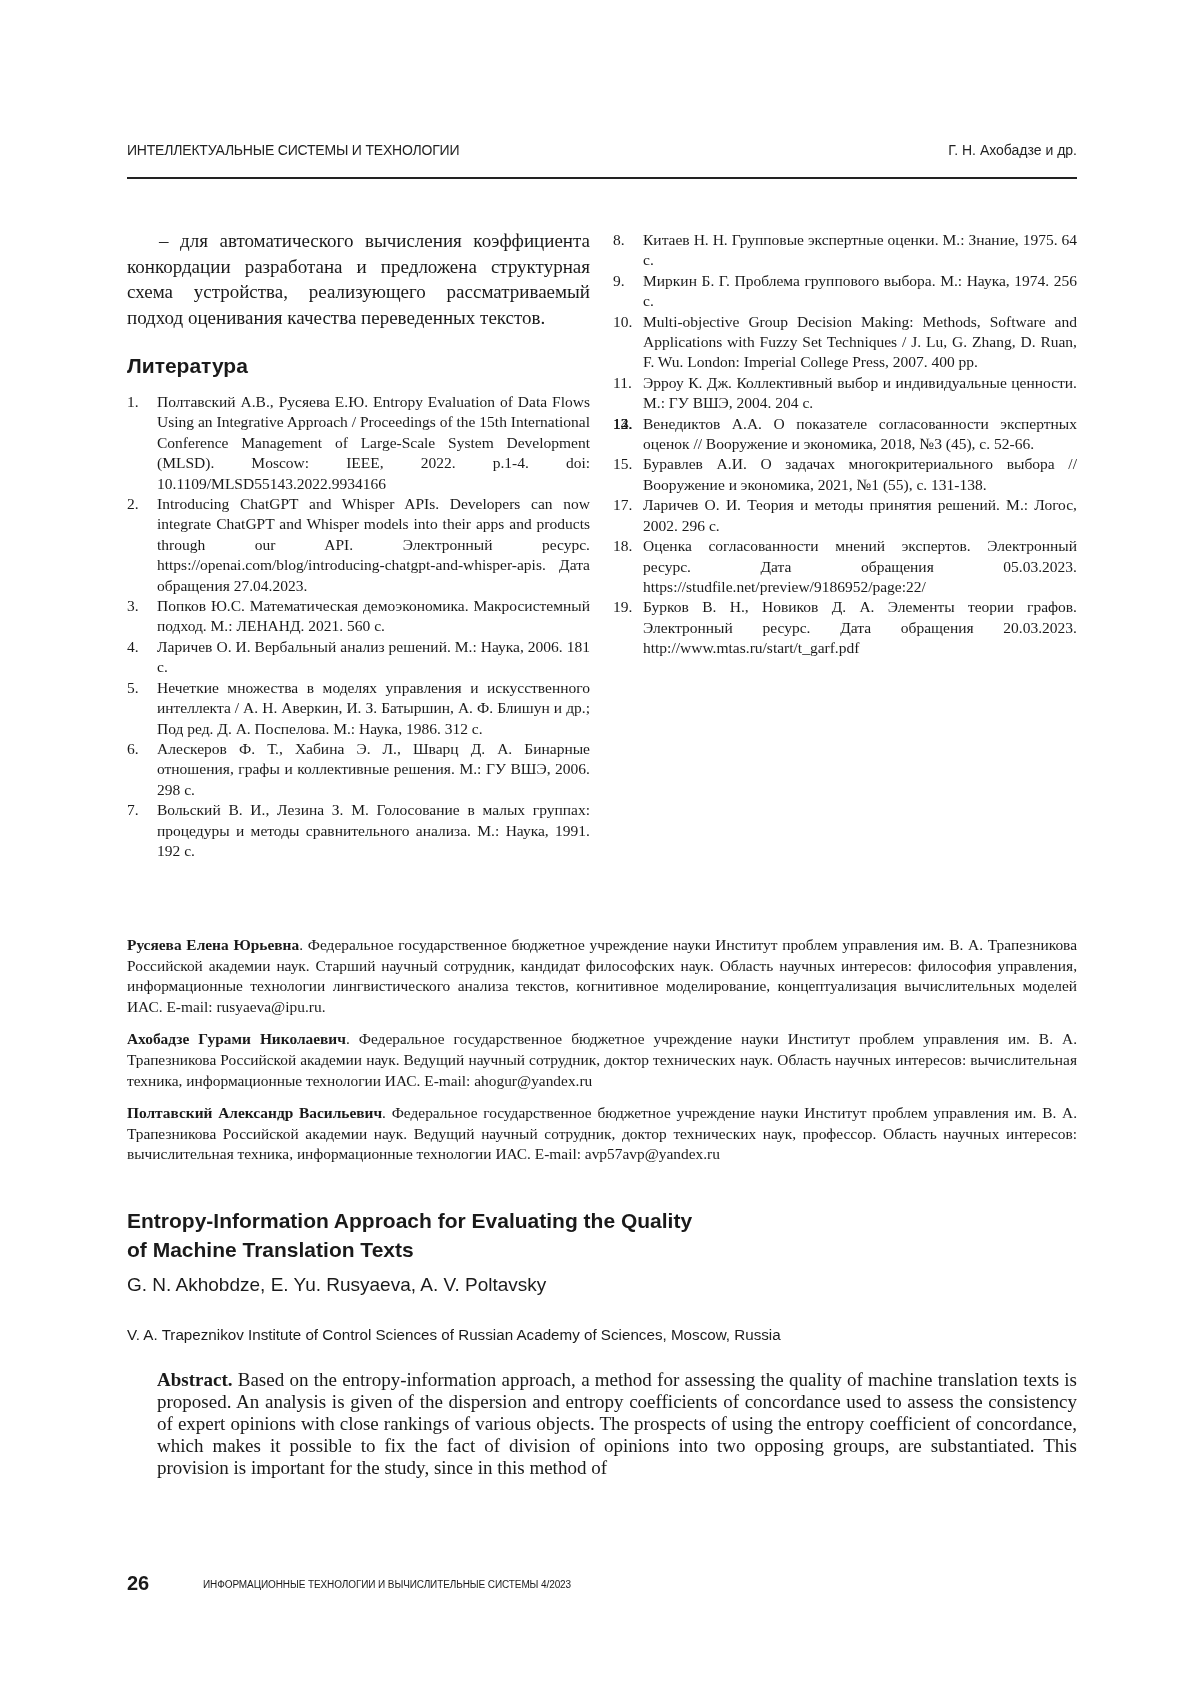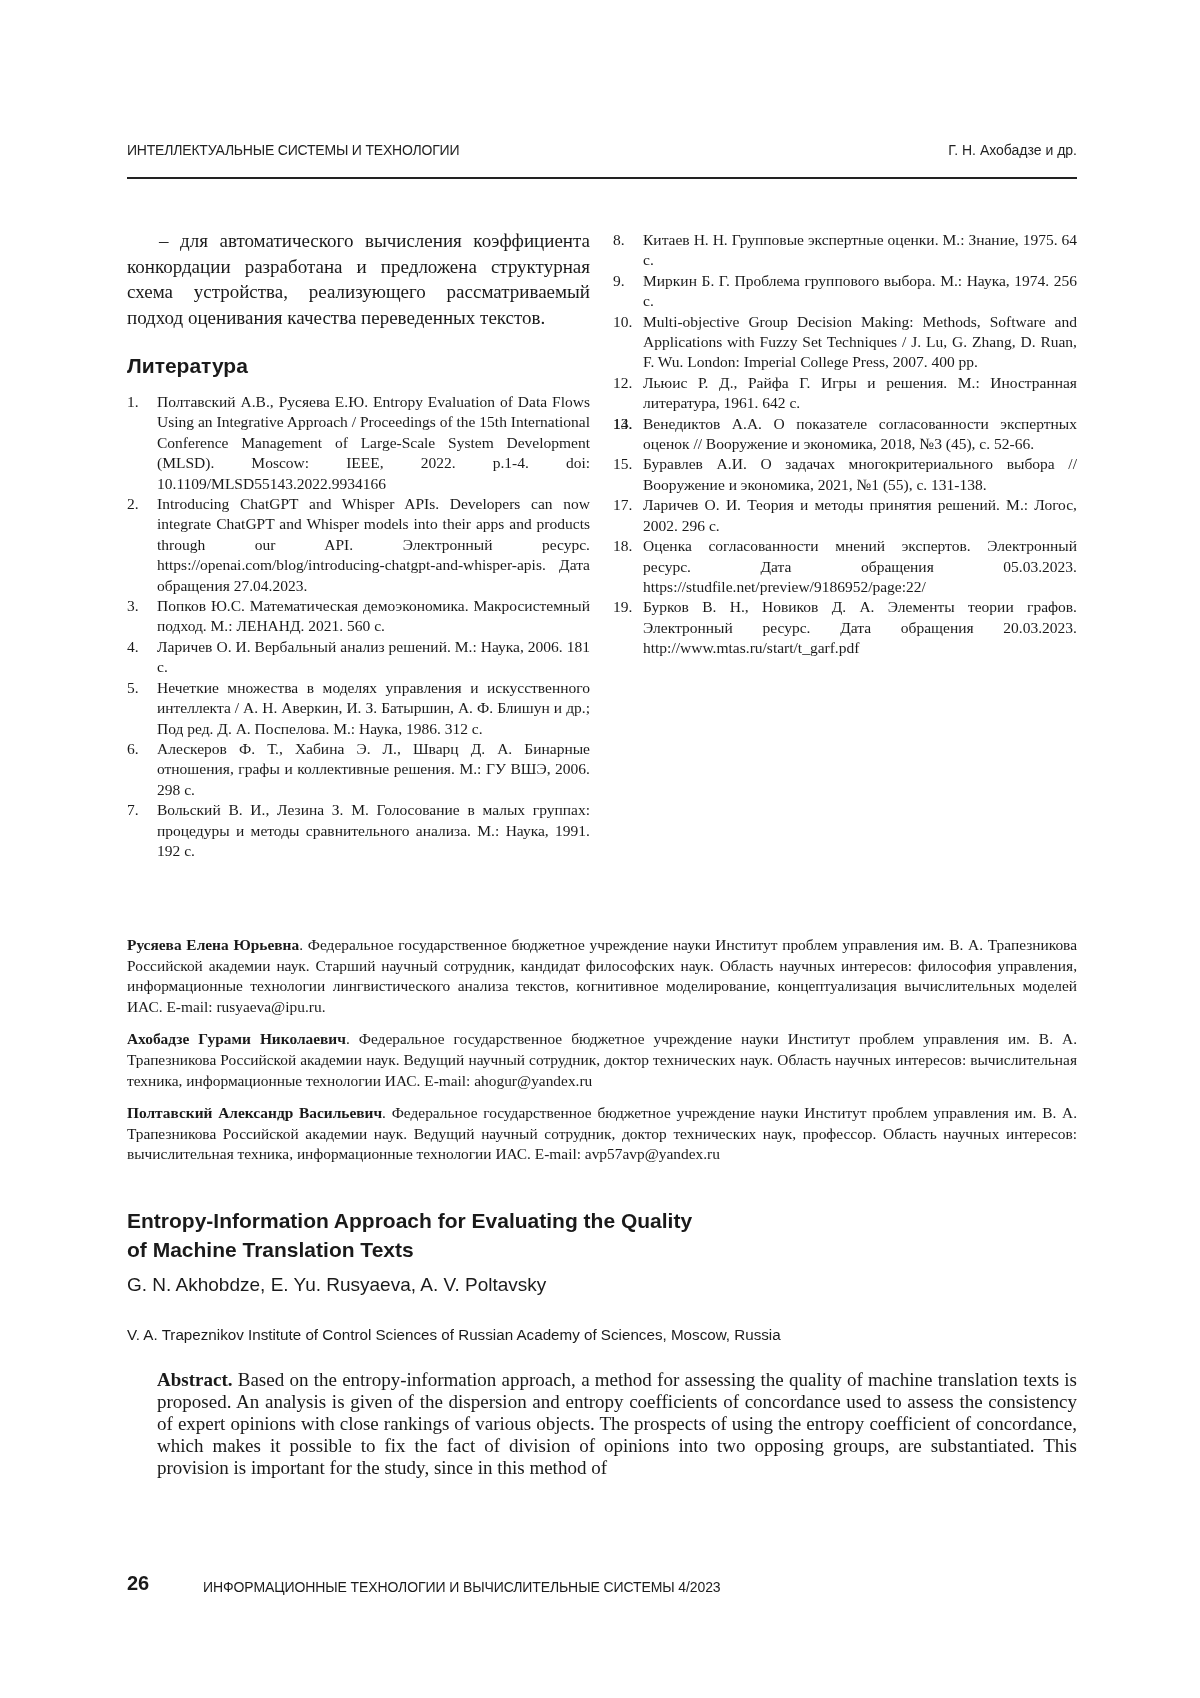--- a/index.html
+++ b/index.html
@@ -34,21 +34,21 @@
     font-family: "Liberation Sans", sans-serif; font-weight: bold; font-size: 21px; line-height: 29px; }
   .en-authors { position: absolute; left: 127px; top: 1264px; font-family: "Liberation Sans", sans-serif; font-size: 19px; }
   .en-affil { position: absolute; left: 127px; top: 1316px; font-family: "Liberation Sans", sans-serif; font-size: 15.2px; }
 
   .abstract { position: absolute; left: 157px; top: 1359px; width: 920px;
     font-family: "Liberation Serif", serif; font-size: 19px; line-height: 22px; text-align: justify; margin: 0; }
   .abstract b { font-weight: bold; }
 
   .footer { position: absolute; left: 127px; top: 1562px; width: 900px; height: 30px; }
   .page-num { position: absolute; left: 0; top: 0; font-family: "Liberation Sans", sans-serif; font-weight: bold; font-size: 20px; }
-  .journal { position: absolute; left: 76px; top: 7px; font-family: "Liberation Sans", sans-serif; font-size: 14px; letter-spacing: -0.1px; }
+  .journal { position: absolute; left: 76px; top: 7px; font-family: "Liberation Sans", sans-serif; font-size: 10px; letter-spacing: -0.1px; }
 </style>
 </head>
 <body>
 
 <div class="page">
 
   <div class="running-head">
     <span class="left">ИНТЕЛЛЕКТУАЛЬНЫЕ СИСТЕМЫ И ТЕХНОЛОГИИ</span>
     <span class="right">Г. Н. Ахобадзе и др.</span>
   </div>
@@ -66,21 +66,22 @@
         <li class="ref-item"><span class="ref-num">6.</span><span>Алескеров Ф. Т., Хабина Э. Л., Шварц Д. А. Бинарные отношения, графы и коллективные решения. М.: ГУ ВШЭ, 2006. 298 с.</span></li>
         <li class="ref-item"><span class="ref-num">7.</span><span>Вольский В. И., Лезина З. М. Голосование в малых группах: процедуры и методы сравнительного анализа. М.: Наука, 1991. 192 с.</span></li>
       </ol>
   </div>
 
   <div class="col col-right">
     <ol class="ref-list">
         <li class="ref-item"><span class="ref-num">8.</span><span>Китаев Н. Н. Групповые экспертные оценки. М.: Знание, 1975. 64 с.</span></li>
         <li class="ref-item"><span class="ref-num">9.</span><span>Миркин Б. Г. Проблема группового выбора. М.: Наука, 1974. 256 с.</span></li>
         <li class="ref-item"><span class="ref-num">10.</span><span>Multi-objective Group Decision Making: Methods, Software and Applications with Fuzzy Set Techniques / J. Lu, G. Zhang, D. Ruan, F. Wu. London: Imperial College Press, 2007. 400 pp.</span></li>
-        <li class="ref-item"><span class="ref-num">12.</span><span>Льюис Р. Д., Райфа Г. Игры и решения. М.: Иностранная литература, 1961. 642 с.</span></li>
+        <li class="ref-item"><span class="ref-num">11.</span><span>Эрроу К. Дж. Коллективный выбор и индивидуальные ценности. М.: ГУ ВШЭ, 2004. 204 с.</span></li>
+        <li class="ref-item"><span class="ref-num">12.</span></li>
         <li class="ref-item"><span class="ref-num">13.</span></li>
         <li class="ref-item"><span class="ref-num">14.</span><span>Венедиктов А.А. О показателе согласованности экспертных оценок // Вооружение и экономика, 2018, №3 (45), с. 52-66.</span></li>
         <li class="ref-item"><span class="ref-num">15.</span><span>Буравлев А.И. О задачах многокритериального выбора // Вооружение и экономика, 2021, №1 (55), с. 131-138.</span></li>
         <li class="ref-item"><span class="ref-num">17.</span><span>Ларичев О. И. Теория и методы принятия решений. М.: Логос, 2002. 296 с.</span></li>
         <li class="ref-item"><span class="ref-num">18.</span><span>Оценка согласованности мнений экспертов. Электронный ресурс. Дата обращения 05.03.2023. https://studfile.net/preview/9186952/page:22/</span></li>
         <li class="ref-item"><span class="ref-num">19.</span><span>Бурков В. Н., Новиков Д. А. Элементы теории графов. Электронный ресурс. Дата обращения 20.03.2023. http://www.mtas.ru/start/t_garf.pdf</span></li>
       </ol>
   </div>
 
   <div class="bios">

